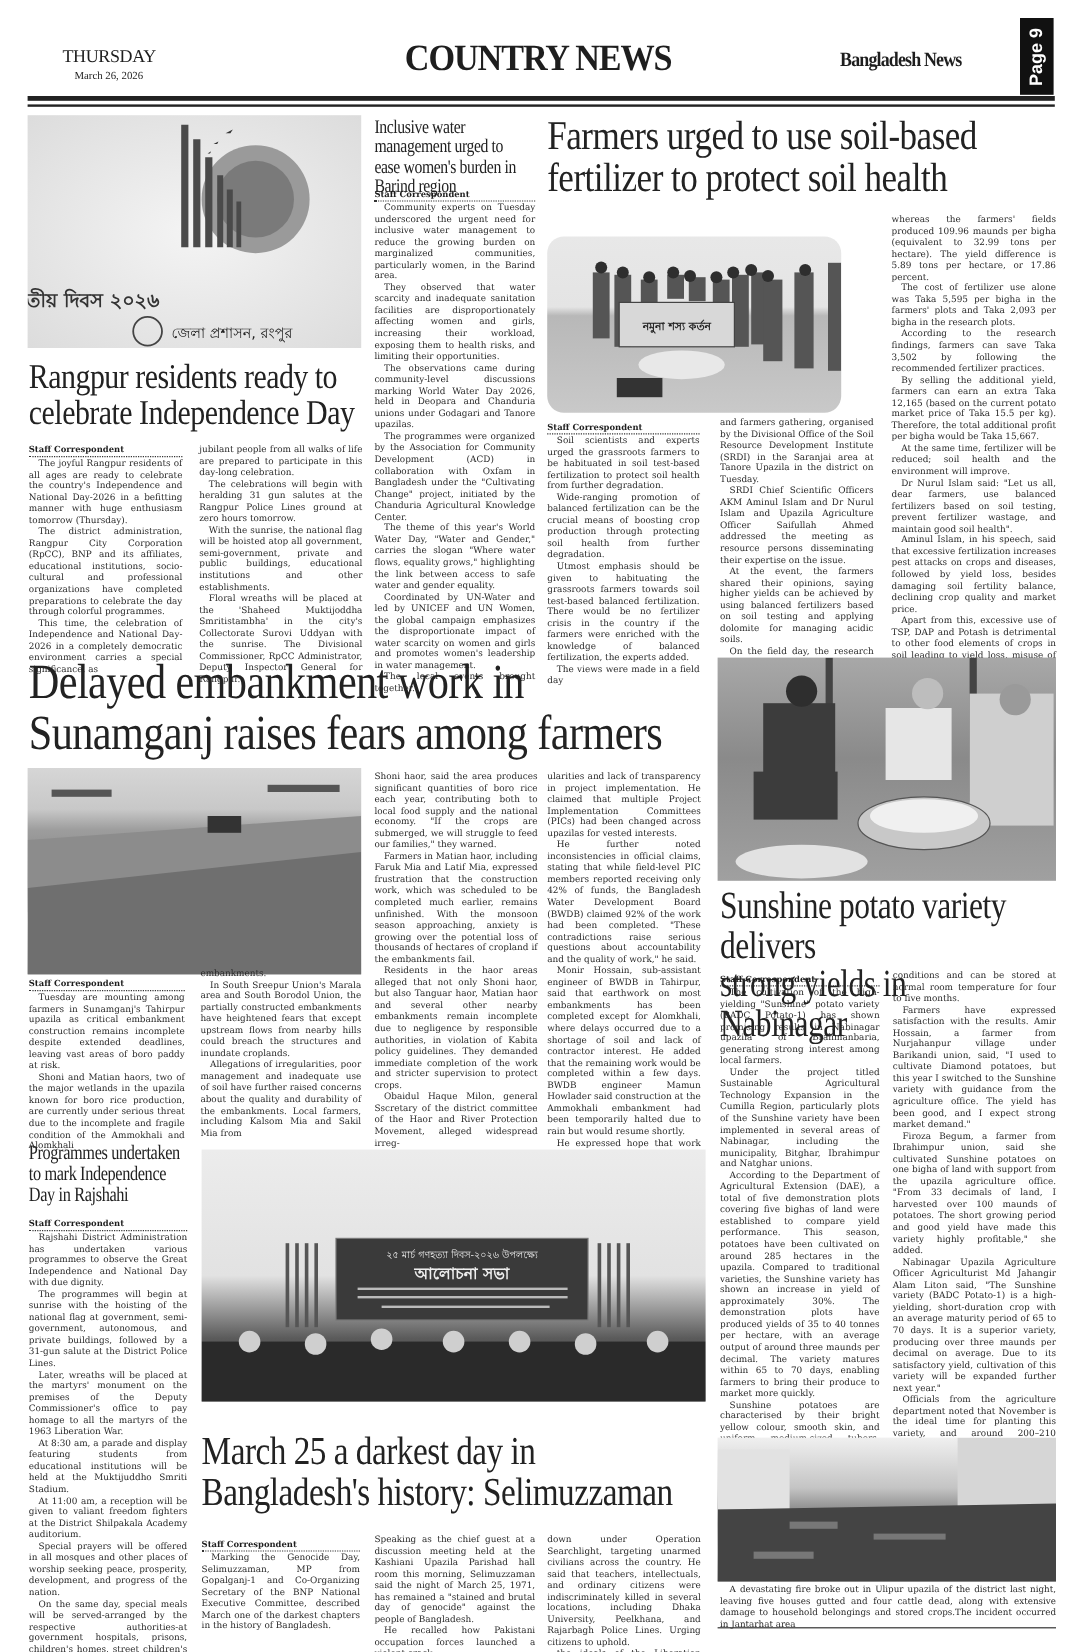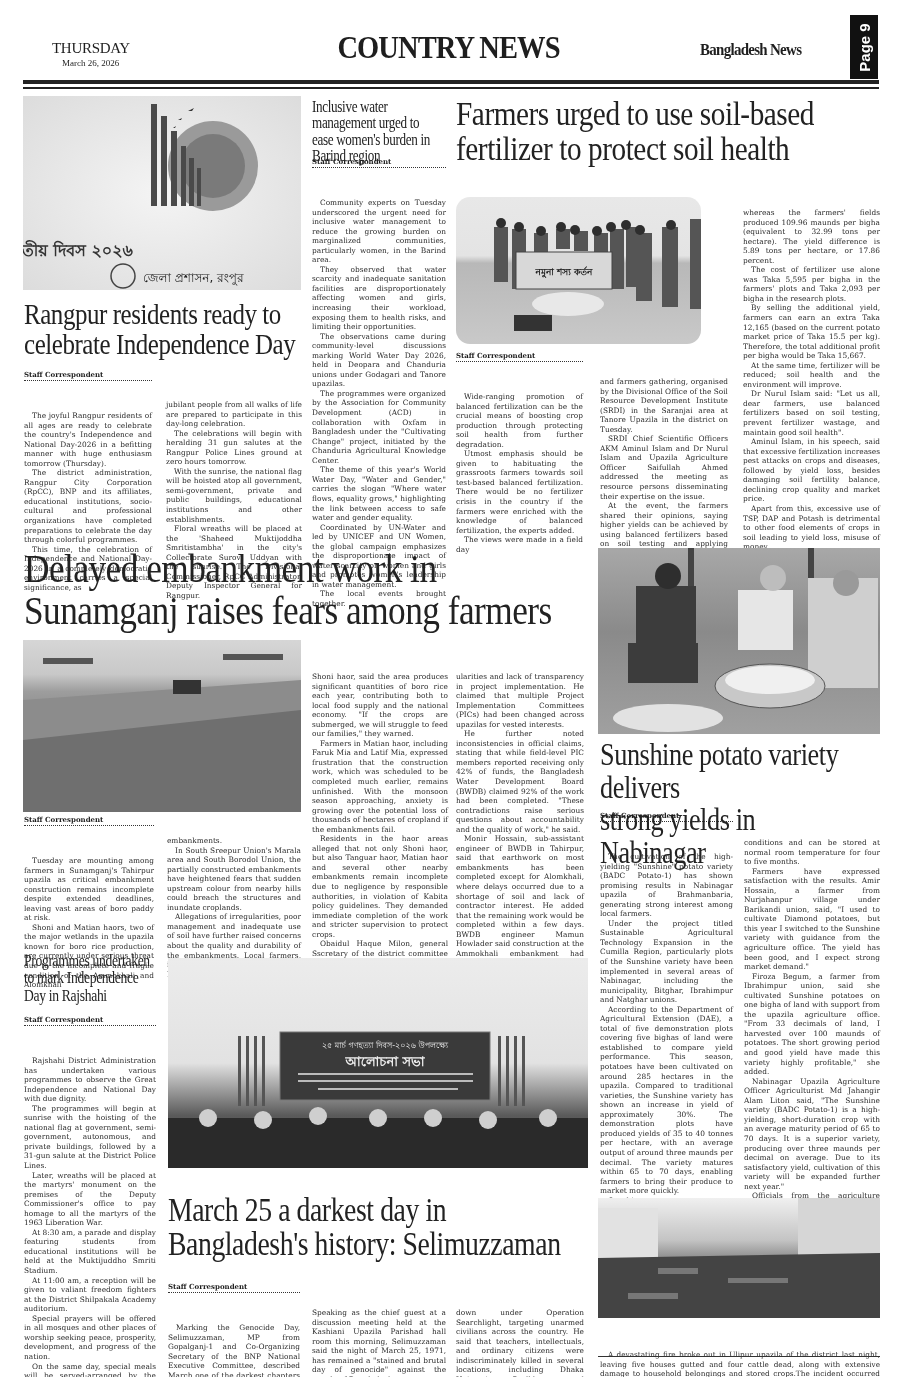--- a/index.html
+++ b/index.html
@@ -30,21 +30,21 @@
   
   .hl { position: absolute; font-family: "Liberation Serif", serif; color: #222; line-height: 1.02; transform-origin: left top; }
   .hl-big { font-size: 32px; letter-spacing: -0.5px; }
   .hl-xl { font-size: 41px; letter-spacing: -0.6px; }
   .hl-md { font-size: 16px; letter-spacing: -0.4px; }
 
   
   .byline { position: absolute; font-family: "DejaVu Serif", serif; font-weight: bold; font-size: 7px; border-bottom: 1px dotted #333; padding-bottom: 1px; }
 
   
-  .col { position: absolute; font-family: "DejaVu Serif", serif; font-size: 7.4px; line-height: 9.55px; text-align: justify; color: #2a2a2a; margin-top: 30px; }
+  .col { position: absolute; font-family: "DejaVu Serif", serif; font-size: 7.4px; line-height: 9.55px; text-align: justify; color: #2a2a2a; }
   .col p { text-indent: 8px; }
 
   .bottom-rule { left: 598px; top: 1356px; width: 282px; height: 1px; background: #333; }
 </style>
 </head>
 <body>
 
 <div class="abs mast-day">THURSDAY</div>
 <div class="abs mast-date">March 26, 2026</div>
 <div class="abs mast-title">COUNTRY NEWS</div>
@@ -138,33 +138,35 @@
       <circle cx="215" cy="28" r="5"></circle>
     </g>
     <rect x="60" y="55" width="96" height="37" fill="#d8d8d8" stroke="#444" stroke-width="1"></rect>
     <text x="108" y="78" text-anchor="middle" font-family="DejaVu Sans, sans-serif" font-size="9" font-weight="bold" fill="#222">নমুনা শস্য কর্তন</text>
     <ellipse cx="112" cy="107" rx="36" ry="12" fill="#e8e8e8"></ellipse>
     <rect x="58" y="118" width="38" height="16" fill="#333"></rect>
   </svg>
 </div>
 <div class="byline" style="left:456px; top:351px; width:127px;">Staff Correspondent</div>
 <div class="col" style="left:456px; top:362px; width:127px;">
+  <p>Soil scientists and experts urged the grassroots farmers to be habituated in soil test-based fertilization to protect soil health from further degradation.</p>
   <p>Wide-ranging promotion of balanced fertilization can be the crucial means of boosting crop production through protecting soil health from further degradation.</p>
   <p>Utmost emphasis should be given to habituating the grassroots farmers towards soil test-based balanced fertilization. There would be no fertilizer crisis in the country if the farmers were enriched with the knowledge of balanced fertilization, the experts added.</p>
   <p>The views were made in a field day</p>
 </div>
 <div class="col" style="left:600px; top:347px; width:128px;">
   <p style="text-indent:0">and farmers gathering, organised by the Divisional Office of the Soil Resource Development Institute (SRDI) in the Saranjai area at Tanore Upazila in the district on Tuesday.</p>
   <p>SRDI Chief Scientific Officers AKM Aminul Islam and Dr Nurul Islam and Upazila Agriculture Officer Saifullah Ahmed addressed the meeting as resource persons disseminating their expertise on the issue.</p>
   <p>At the event, the farmers shared their opinions, saying higher yields can be achieved by using balanced fertilizers based on soil testing and applying dolomite for managing acidic soils.</p>
   <p>On the field day, the research plot yielded 129.58 maunds per bigha (equivalent to 38.88 tons per hectare),</p>
 </div>
 <div class="col" style="left:743px; top:178px; width:137px;">
   <p style="text-indent:0">whereas the farmers' fields produced 109.96 maunds per bigha (equivalent to 32.99 tons per hectare). The yield difference is 5.89 tons per hectare, or 17.86 percent.</p>
   <p>The cost of fertilizer use alone was Taka 5,595 per bigha in the farmers' plots and Taka 2,093 per bigha in the research plots.</p>
+  <p>According to the research findings, farmers can save Taka 3,502 by following the recommended fertilizer practices.</p>
   <p>By selling the additional yield, farmers can earn an extra Taka 12,165 (based on the current potato market price of Taka 15.5 per kg). Therefore, the total additional profit per bigha would be Taka 15,667.</p>
   <p>At the same time, fertilizer will be reduced; soil health and the environment will improve.</p>
   <p>Dr Nurul Islam said: "Let us all, dear farmers, use balanced fertilizers based on soil testing, prevent fertilizer wastage, and maintain good soil health".</p>
   <p>Aminul Islam, in his speech, said that excessive fertilization increases pest attacks on crops and diseases, followed by yield loss, besides damaging soil fertility balance, declining crop quality and market price.</p>
   <p>Apart from this, excessive use of TSP, DAP and Potash is detrimental to other food elements of crops in soil leading to yield loss, misuse of money.</p>
 </div>
 
 <div class="hl hl-xl" style="left:24px; top:548px; transform:scaleX(0.86);">
   <div>Delayed embankment work in</div>
   <div>Sunamganj raises fears among farmers</div>
@@ -180,21 +182,21 @@
       </g>
   </svg>
 </div>
 <div class="byline" style="left:24px; top:815px; width:130px;">Staff Correspondent</div>
 <div class="col" style="left:24px; top:826px; width:130px;">
   <p>Tuesday are mounting among farmers in Sunamganj's Tahirpur upazila as critical embankment construction remains incomplete despite extended deadlines, leaving vast areas of boro paddy at risk.</p>
   <p>Shoni and Matian haors, two of the major wetlands in the upazila known for boro rice production, are currently under serious threat due to the incomplete and fragile condition of the Ammokhali and Alomkhali</p>
 </div>
 <div class="col" style="left:167px; top:806px; width:134px;">
   <p style="text-indent:0">embankments.</p>
-  <p>In South Sreepur Union's Marala area and South Borodol Union, the partially constructed embankments have heightened fears that sudden upstream colour from nearby hills could breach the structures and inundate croplands.</p>
+  <p>In South Sreepur Union's Marala area and South Borodol Union, the partially constructed embankments have heightened fears that except upstream flows from nearby hills could breach the structures and inundate croplands.</p>
   <p>Allegations of irregularities, poor management and inadequate use of soil have further raised concerns about the quality and durability of the embankments. Local farmers, including Kalsom Mia and Sakil Mia from</p>
 </div>
 <div class="col" style="left:312px; top:642px; width:136px;">
   <p style="text-indent:0">Shoni haor, said the area produces significant quantities of boro rice each year, contributing both to local food supply and the national economy. "If the crops are submerged, we will struggle to feed our families," they warned.</p>
   <p>Farmers in Matian haor, including Faruk Mia and Latif Mia, expressed frustration that the construction work, which was scheduled to be completed much earlier, remains unfinished. With the monsoon season approaching, anxiety is growing over the potential loss of thousands of hectares of cropland if the embankments fail.</p>
   <p>Residents in the haor areas alleged that not only Shoni haor, but also Tanguar haor, Matian haor and several other nearby embankments remain incomplete due to negligence by responsible authorities, in violation of Kabita policy guidelines. They demanded immediate completion of the work and stricter supervision to protect crops.</p>
   <p>Obaidul Haque Milon, general Sscretary of the district committee of the Haor and River Protection Movement, alleged widespread irreg-</p>
 </div>
 <div class="col" style="left:456px; top:642px; width:128px;">
   <p style="text-indent:0">ularities and lack of transparency in project implementation. He claimed that multiple Project Implementation Committees (PICs) had been changed across upazilas for vested interests.</p>

